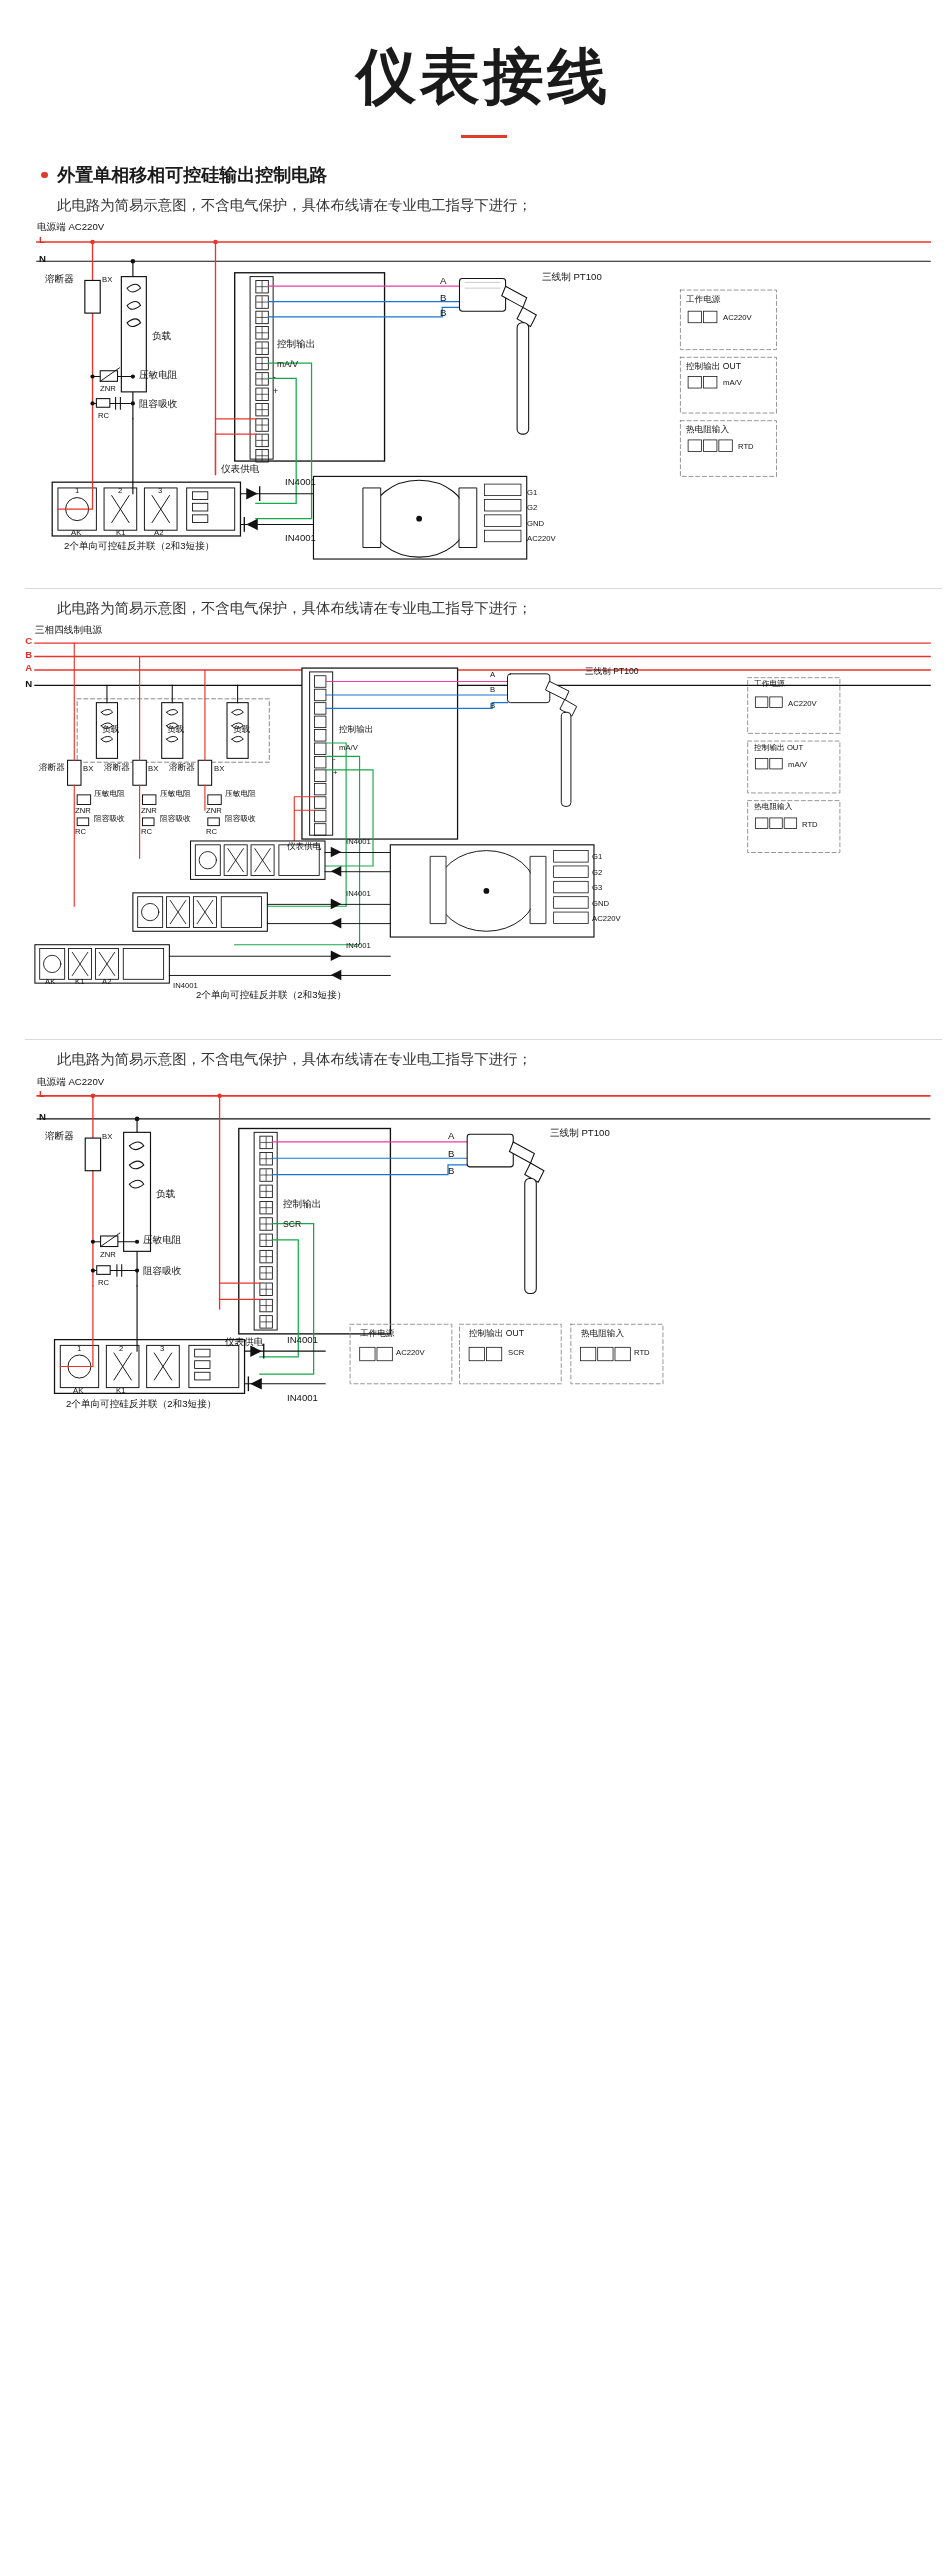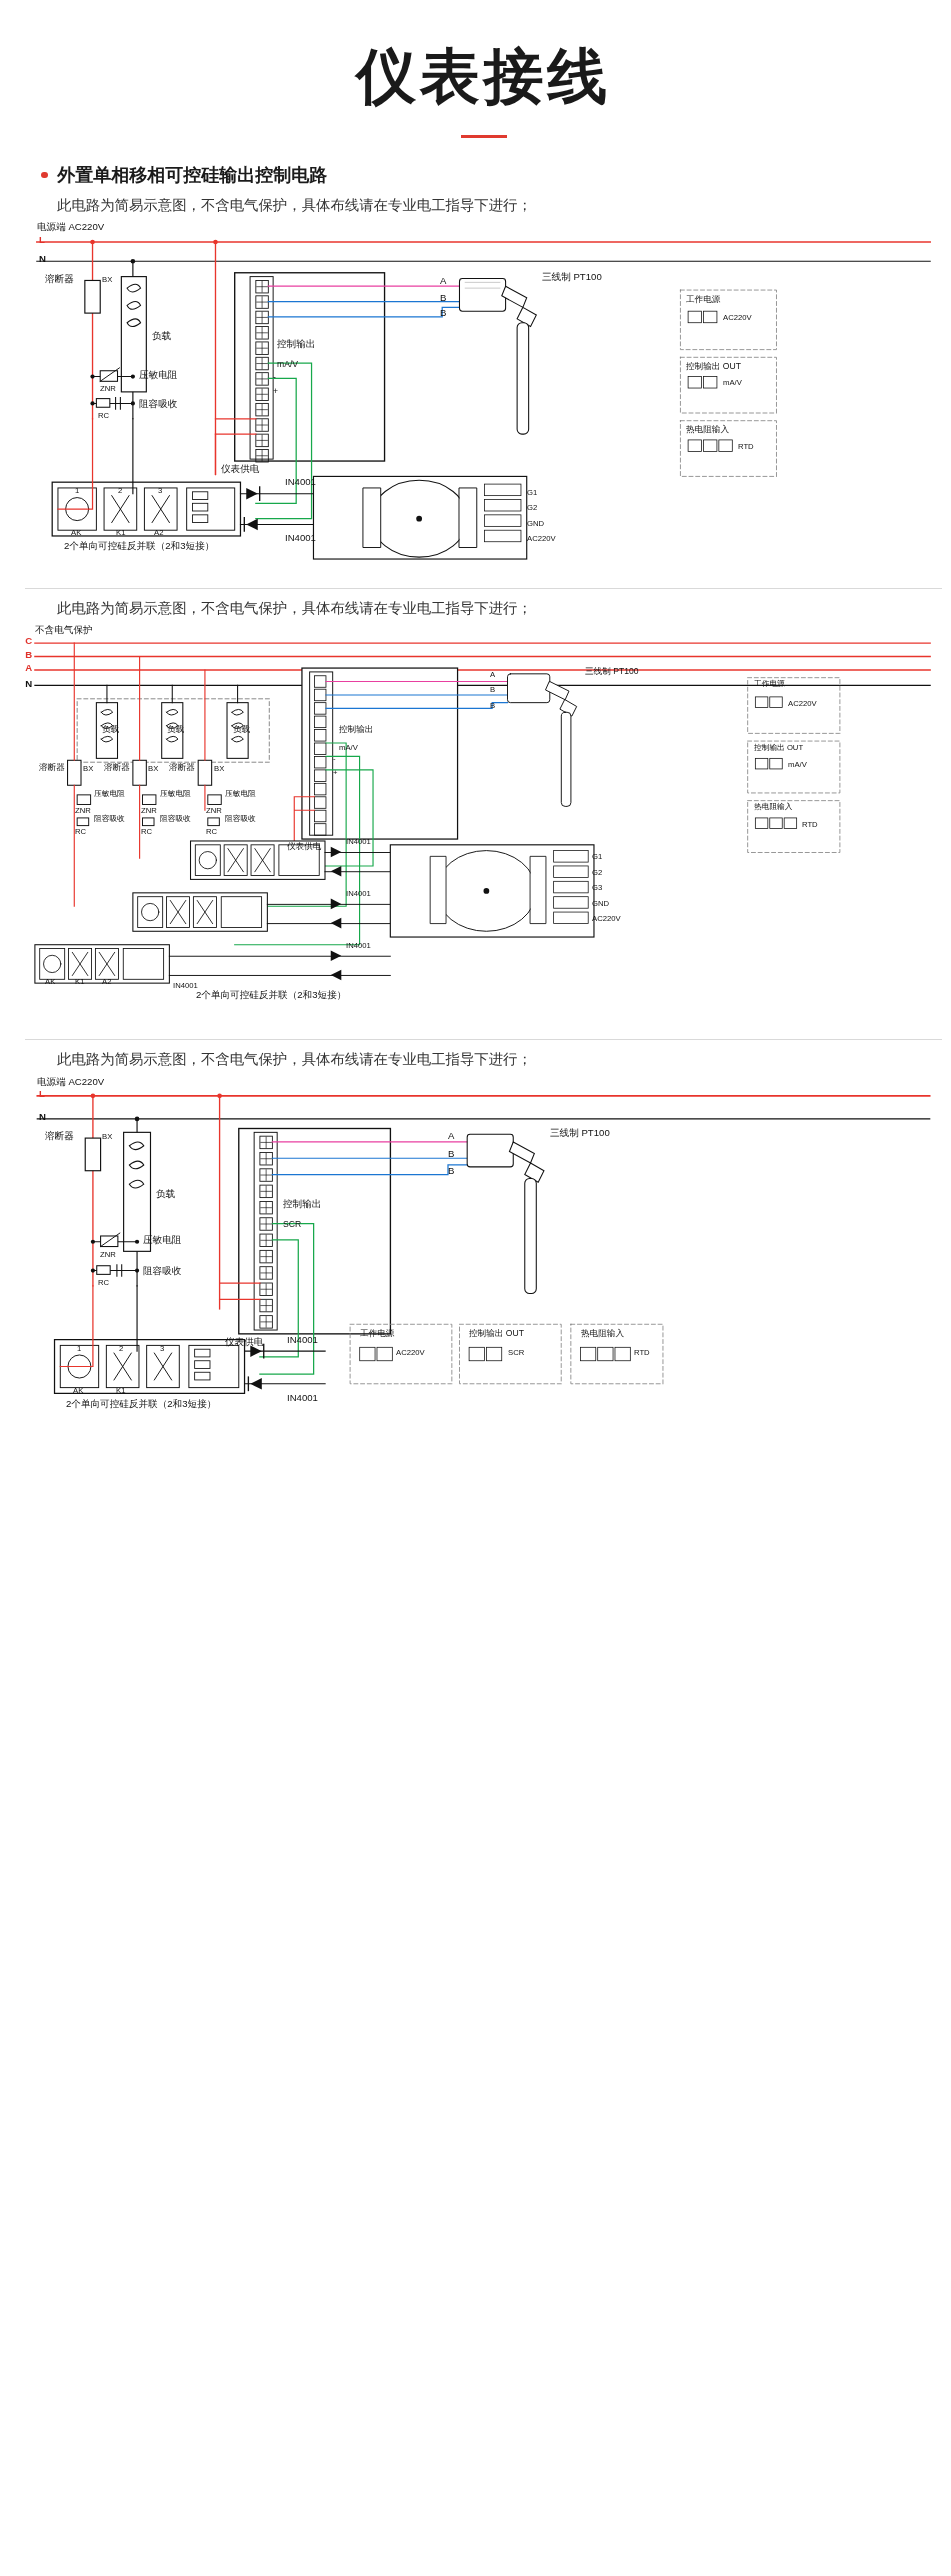--- a/index.html
+++ b/index.html
@@ -378,21 +378,21 @@
               <rect x="793" y="82" width="13" height="11"></rect>
             <rect x="778" y="146" width="13" height="11"></rect>
               <rect x="793" y="146" width="13" height="11"></rect>
             <rect x="778" y="208" width="13" height="11"></rect>
               <rect x="793" y="208" width="13" height="11"></rect>
             <rect x="808" y="208" width="13" height="11"></rect>
           </g>
         </g>
       </svg>
 
-      <div class="cap" style="left:27px;top:5.8px;">不含电气保护</div>
+      <div class="cap" style="left:27px;top:5.8px;">三相四线制电源</div>
       <div class="cap b red" style="left:17.3px;top:17.3px;">C</div>
       <div class="cap b red" style="left:17.3px;top:31px;">B</div>
       <div class="cap b red" style="left:17.3px;top:44px;">A</div>
       <div class="cap b" style="left:17.3px;top:60px;">N</div>
       <div class="cap sm" style="left:31px;top:144px;">溶断器</div>
       <div class="cap xs" style="left:75px;top:146px;">BX</div>
       <div class="cap sm" style="left:96px;top:144px;">溶断器</div>
       <div class="cap xs" style="left:140px;top:146px;">BX</div>
       <div class="cap sm" style="left:161px;top:144px;">溶断器</div>
       <div class="cap xs" style="left:206px;top:146px;">BX</div>

